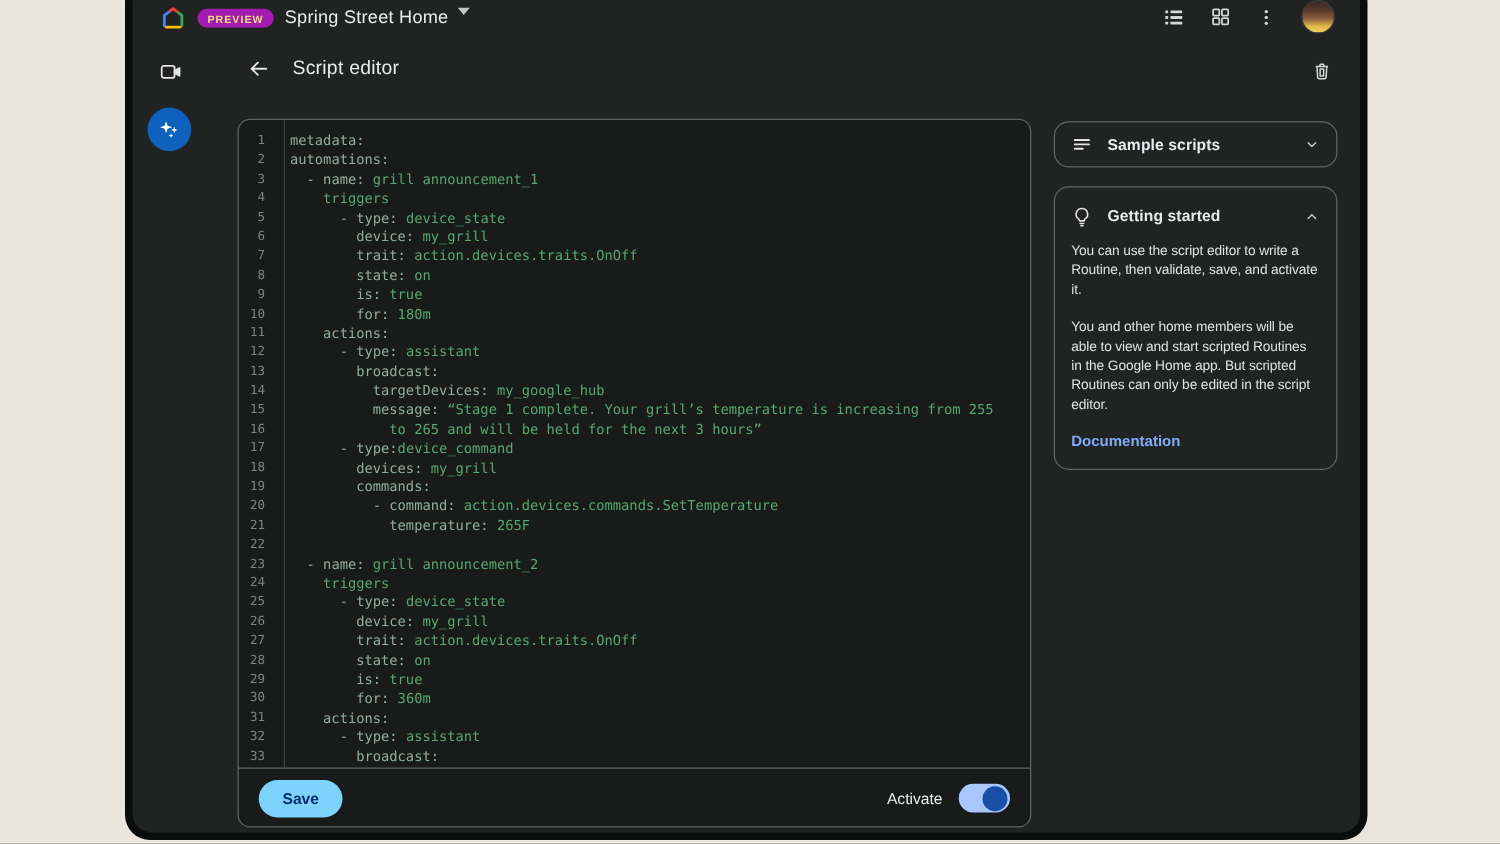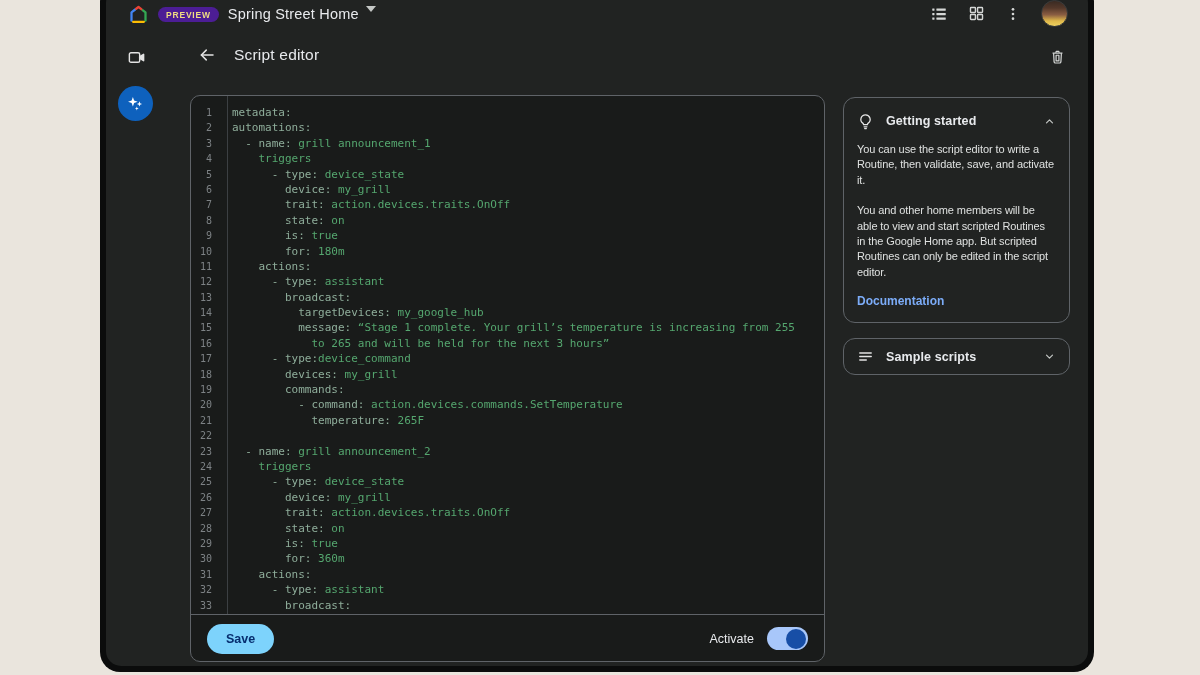--- a/index.html
+++ b/index.html
@@ -10,21 +10,21 @@
 
   
   .window { position:absolute; left:100px; top:-18px; width:994px; height:690px;
             background:#0b0c0c; border-radius:20px; }
   .window-inner { position:absolute; inset:6px; background:#212322; border-radius:15px; overflow:hidden; }
 
   .app-layer { position:absolute; left:0; top:0; width:1200px; height:675px; }
 
   
   .topbar-left { position:absolute; left:128px; top:1px; height:26px; display:flex; align-items:center; gap:9px; }
-  .preview-badge { background:#4c1d95; color:#efdc82; font-size:8.5px; font-weight:bold;
+  .preview-badge { background:#a21caf; color:#efdc82; font-size:8.5px; font-weight:bold;
                    letter-spacing:.8px; padding:3px 8px 2px; border-radius:9px; }
   .home-title { color:#e8eaed; font-size:14.5px; letter-spacing:.2px; display:flex; align-items:flex-start; gap:7px; cursor:pointer; }
   .topbar-right { position:absolute; left:930px; top:0; height:27px; display:flex; align-items:center; gap:19px; }
   .tb-icon { width:18px; height:18px; display:flex; align-items:center; justify-content:center; }
   .avatar { width:27px; height:27px; border-radius:50%;
             background:linear-gradient(180deg,#3a2a22 0%,#54382a 28%,#8a5d42 55%,#e0b94a 80%,#edd060 100%);
             border:1px solid #3a3b3b; }
 
   
   .cam-icon { position:absolute; left:127px; top:48px; }
@@ -205,44 +205,44 @@
         <div class="activate-wrap">
           <span class="activate-label">Activate</span>
           <div class="toggle on">
             <div class="knob"></div>
           </div>
         </div>
       </div>
     </div>
 
     <div class="right-panel">
+      <div class="card ss-card">
+        <svg width="17" height="17" viewBox="0 0 24 24" fill="none" stroke="#e3e3e3" stroke-width="2.2" stroke-linecap="round">
+          <path d="M4 7 H20"></path>
+            <path d="M4 12 H20"></path>
+            <path d="M4 17 H13"></path>
+        </svg>
+        <span class="card-title">Sample scripts</span>
+        <svg width="13" height="13" viewBox="0 0 24 24" fill="none" stroke="#c4c7c5" stroke-width="2.2" stroke-linecap="round" stroke-linejoin="round">
+          <path d="M6.5 9.5 L12 15 L17.5 9.5"></path>
+        </svg>
+      </div>
+
       <div class="card gs-card">
         <div class="card-head">
           <svg width="17" height="17" viewBox="0 0 24 24" fill="none" stroke="#e3e3e3" stroke-width="1.8" stroke-linecap="round" stroke-linejoin="round">
             <path d="M12 2.5 a6.5 6.5 0 0 1 3.8 11.8 c-.7.5-1.1 1.3-1.1 2.2 h-5.4 c0-.9-.4-1.7-1.1-2.2 A6.5 6.5 0 0 1 12 2.5 Z"></path>
             <path d="M10 19.5 h4"></path>
               <path d="M10.8 22 h2.4"></path>
           </svg>
           <span class="card-title">Getting started</span>
           <svg width="13" height="13" viewBox="0 0 24 24" fill="none" stroke="#c4c7c5" stroke-width="2.2" stroke-linecap="round" stroke-linejoin="round">
             <path d="M6.5 14.5 L12 9 L17.5 14.5"></path>
           </svg>
         </div>
         <div class="gs-body">You can use the script editor to write a Routine, then validate, save, and activate it.</div>
         <div class="gs-body">You and other home members will be able to view and start scripted Routines in the Google Home app. But scripted Routines can only be edited in the script editor.</div>
         <a class="doc-link">Documentation</a>
       </div>
-
-      <div class="card ss-card">
-        <svg width="17" height="17" viewBox="0 0 24 24" fill="none" stroke="#e3e3e3" stroke-width="2.2" stroke-linecap="round">
-          <path d="M4 7 H20"></path>
-            <path d="M4 12 H20"></path>
-            <path d="M4 17 H13"></path>
-        </svg>
-        <span class="card-title">Sample scripts</span>
-        <svg width="13" height="13" viewBox="0 0 24 24" fill="none" stroke="#c4c7c5" stroke-width="2.2" stroke-linecap="round" stroke-linejoin="round">
-          <path d="M6.5 9.5 L12 15 L17.5 9.5"></path>
-        </svg>
-      </div>
     </div>
 
   </div>
 </div>
 
 </body></html>

